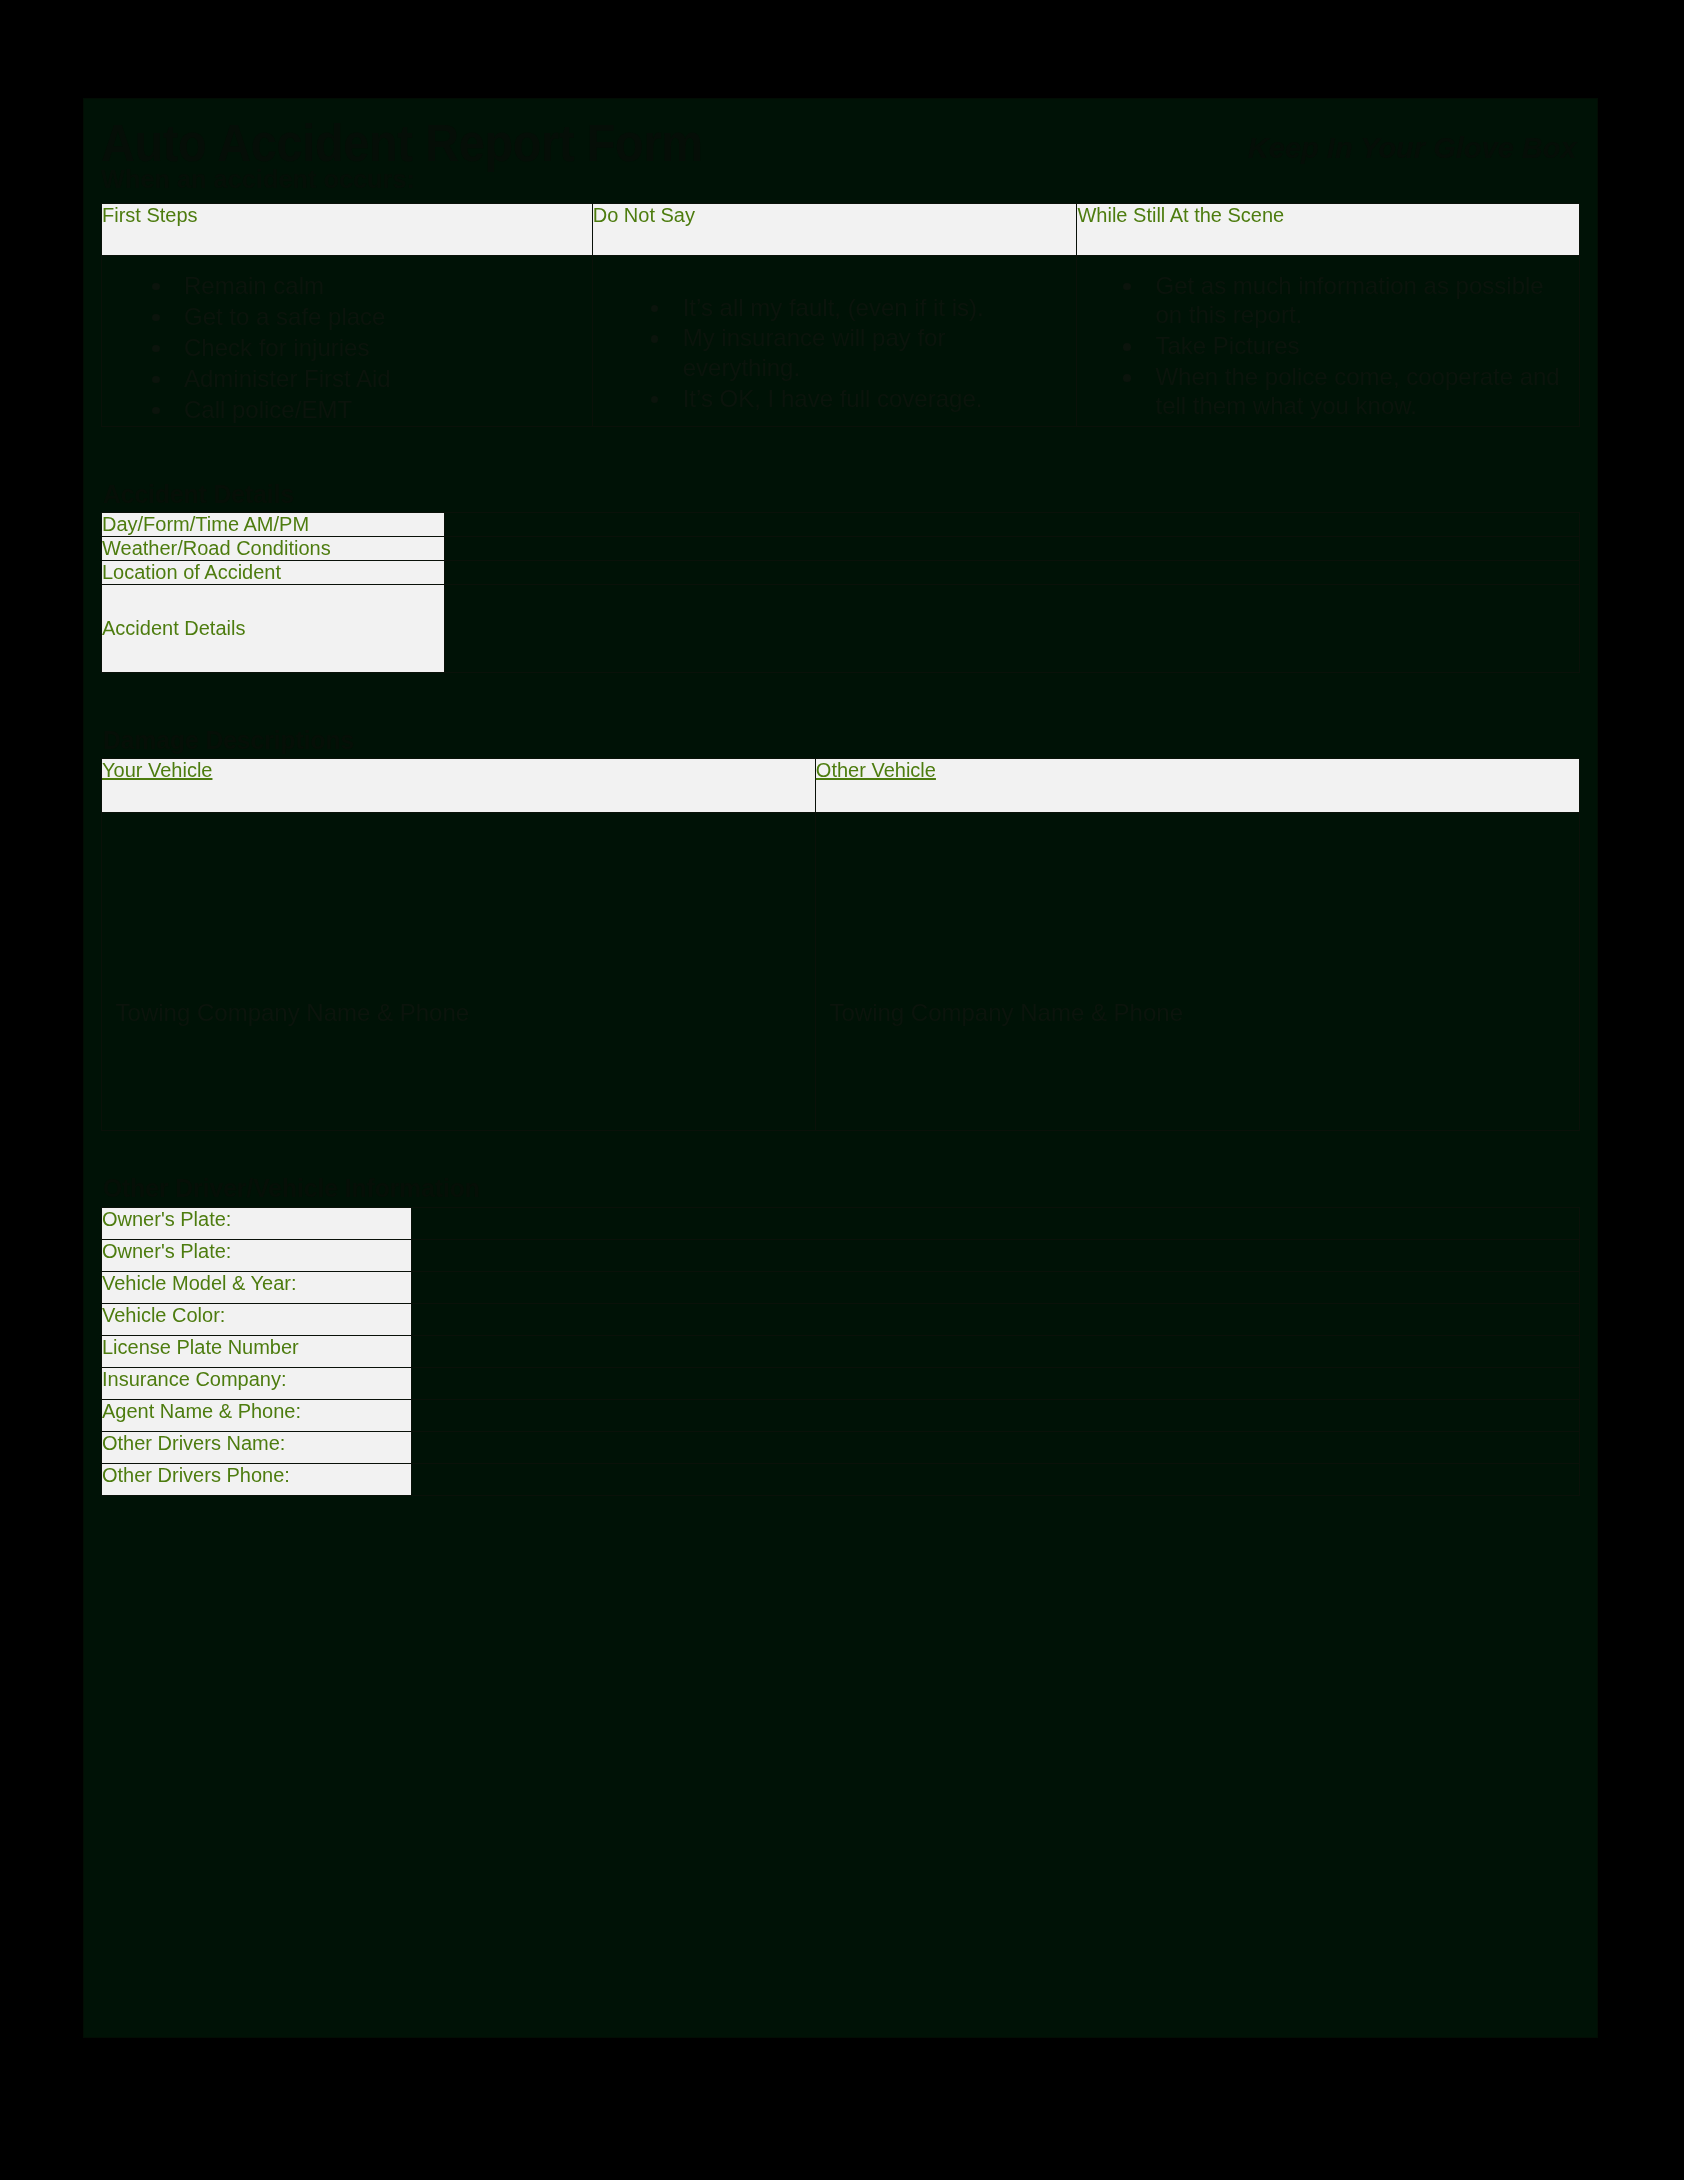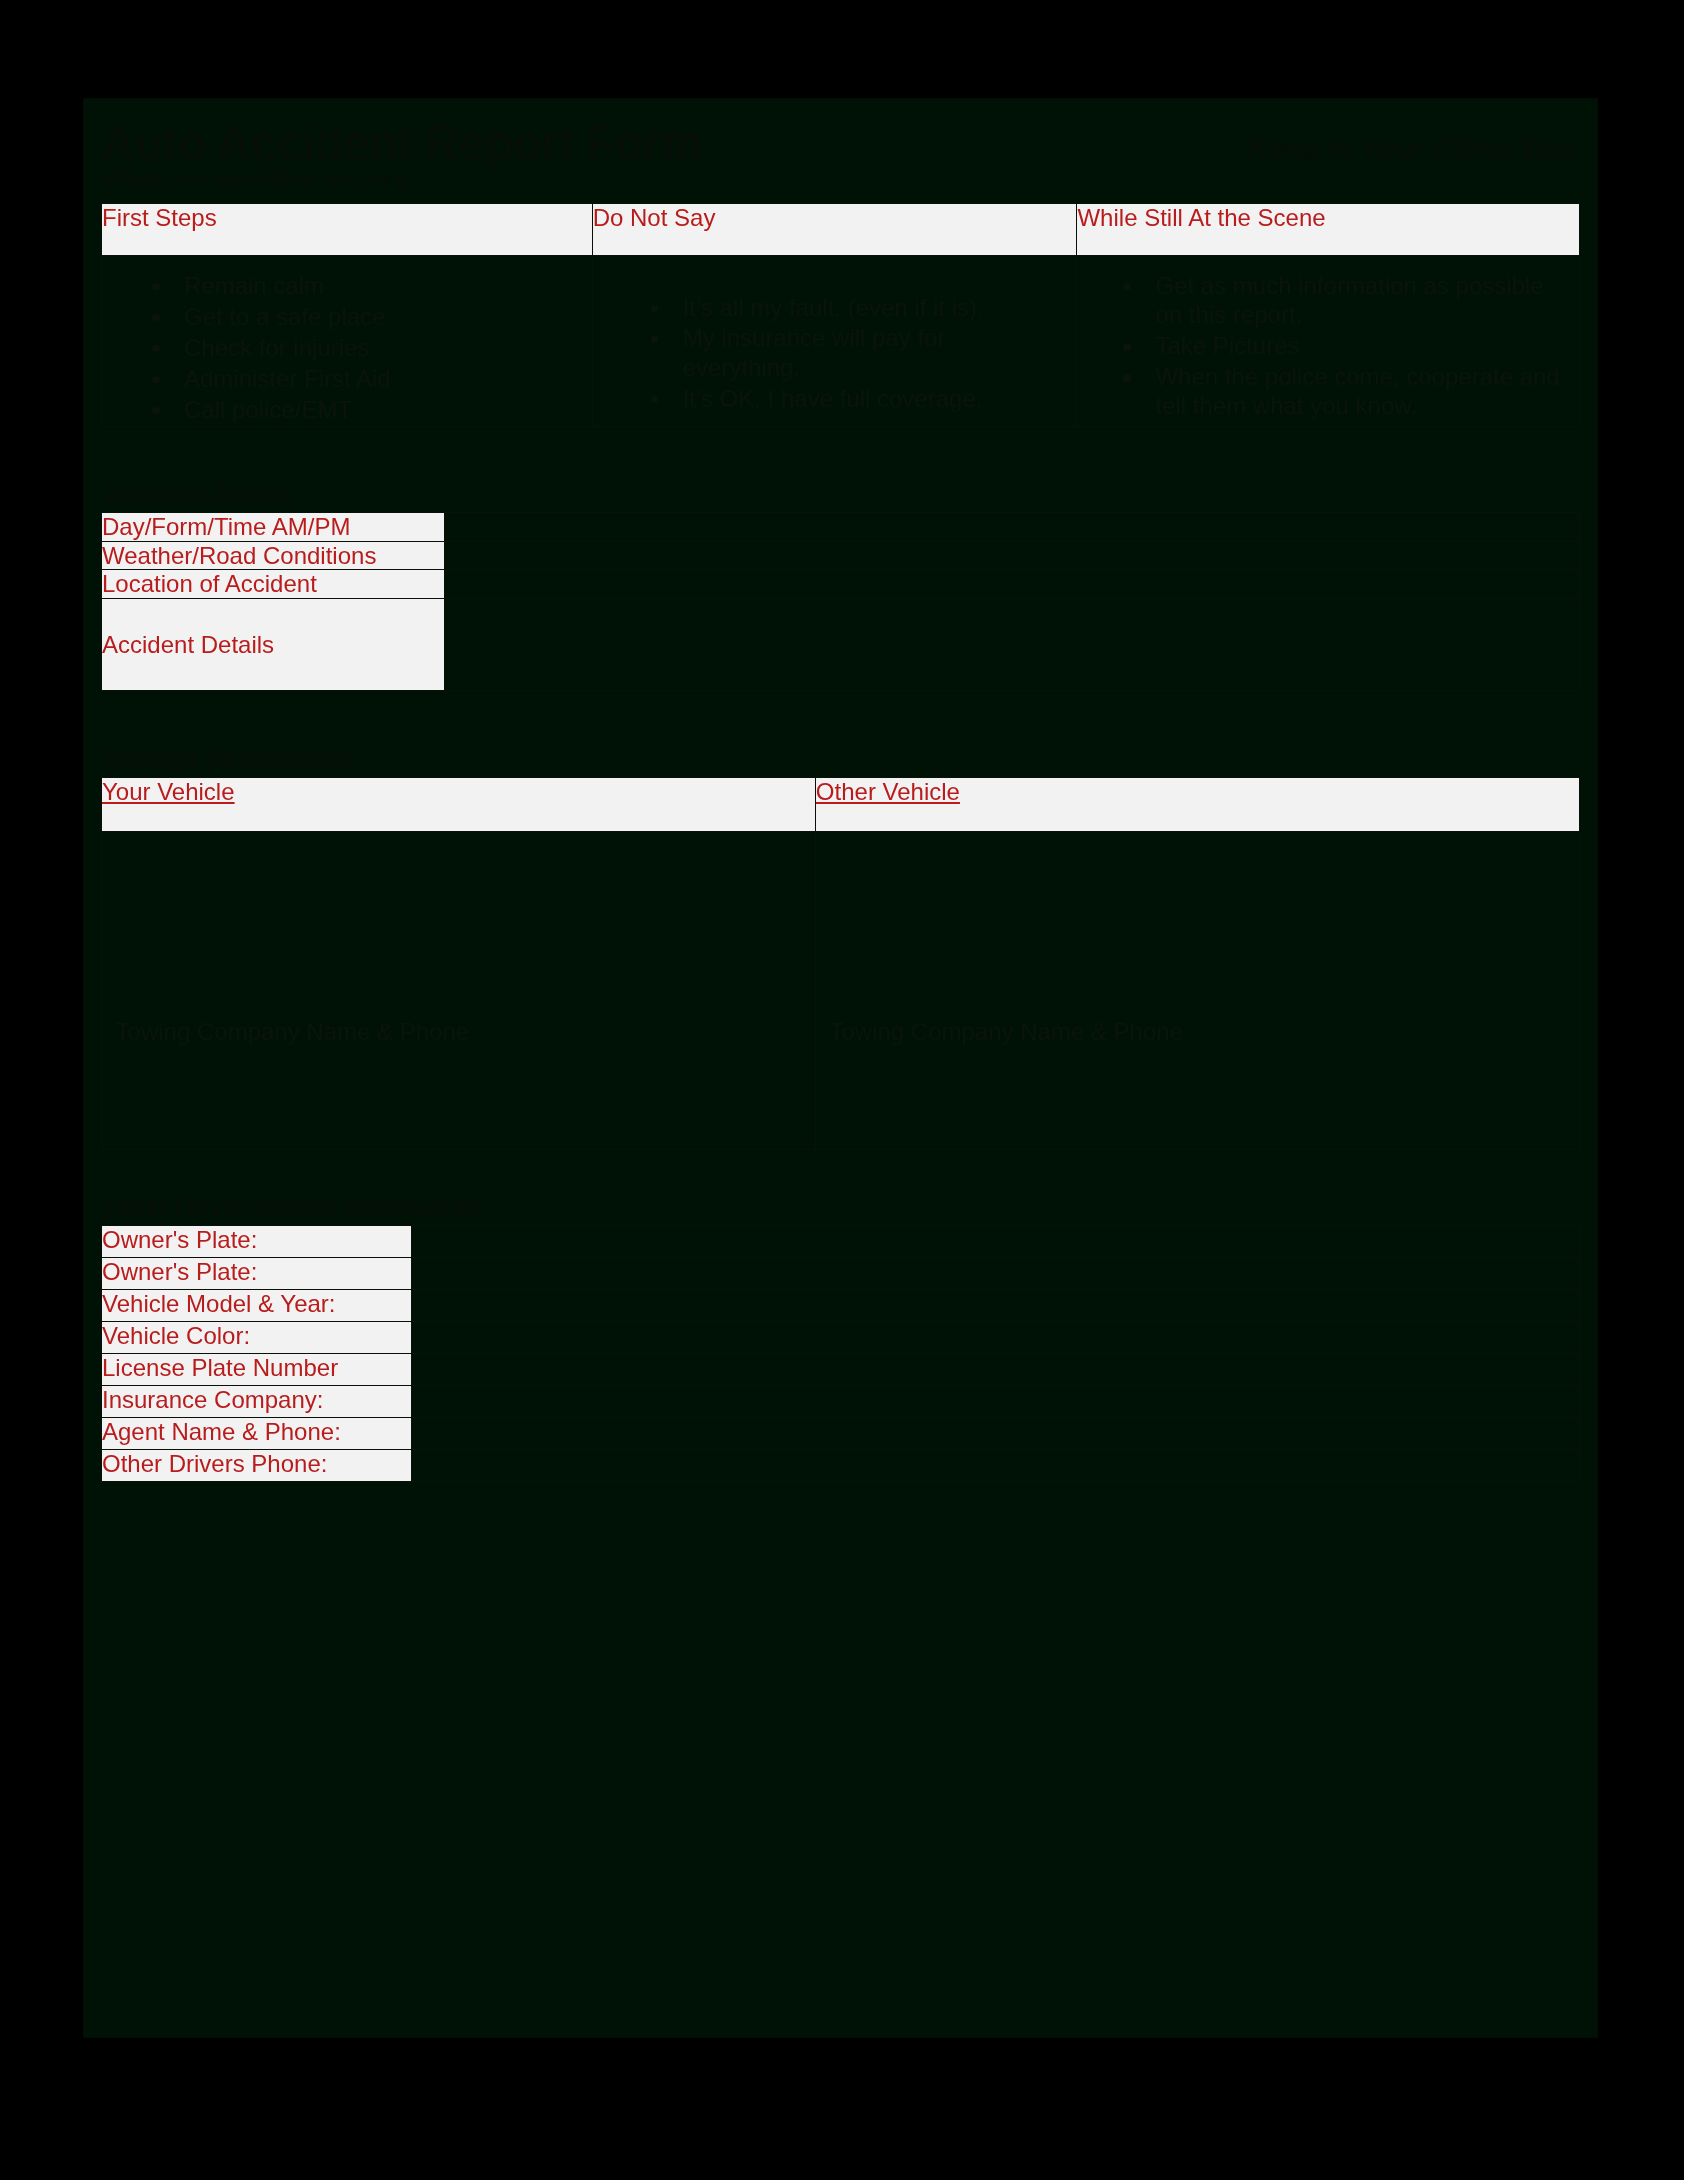--- a/index.html
+++ b/index.html
@@ -84,22 +84,22 @@
     border: 1.7px solid #0a1109;
     padding: 0;
     vertical-align: top;
     text-align: left;
     font-weight: normal;
   }
 
   
   .lite {
     background: #f2f2f2;
-    color: #b91c1c;
-    font-size: 24px;
+    color: #4d7c0f;
+    font-size: 20px;
     padding: 10.2px 12px 10.2px 12px;
     line-height: 1.15;
     margin-top: 48px;
   }
   .lite.tall {
     padding-top: 32px;
     padding-bottom: 32px;
   }
   
   .dark {
@@ -305,20 +305,24 @@
       </tr>
       <tr>
         <td class="lite">Insurance Company:</td>
         <td class="dark"></td>
       </tr>
       <tr>
         <td class="lite">Agent Name &amp; Phone:</td>
         <td class="dark"></td>
       </tr>
       <tr>
+        <td class="lite">Other Drivers Name:</td>
+        <td class="dark"></td>
+      </tr>
+      <tr>
         <td class="lite">Other Drivers Phone:</td>
         <td class="dark"></td>
       </tr>
     </tbody>
       </table>
 
     <div id="bottom-filler"></div>
   </div>
 </div>
 

